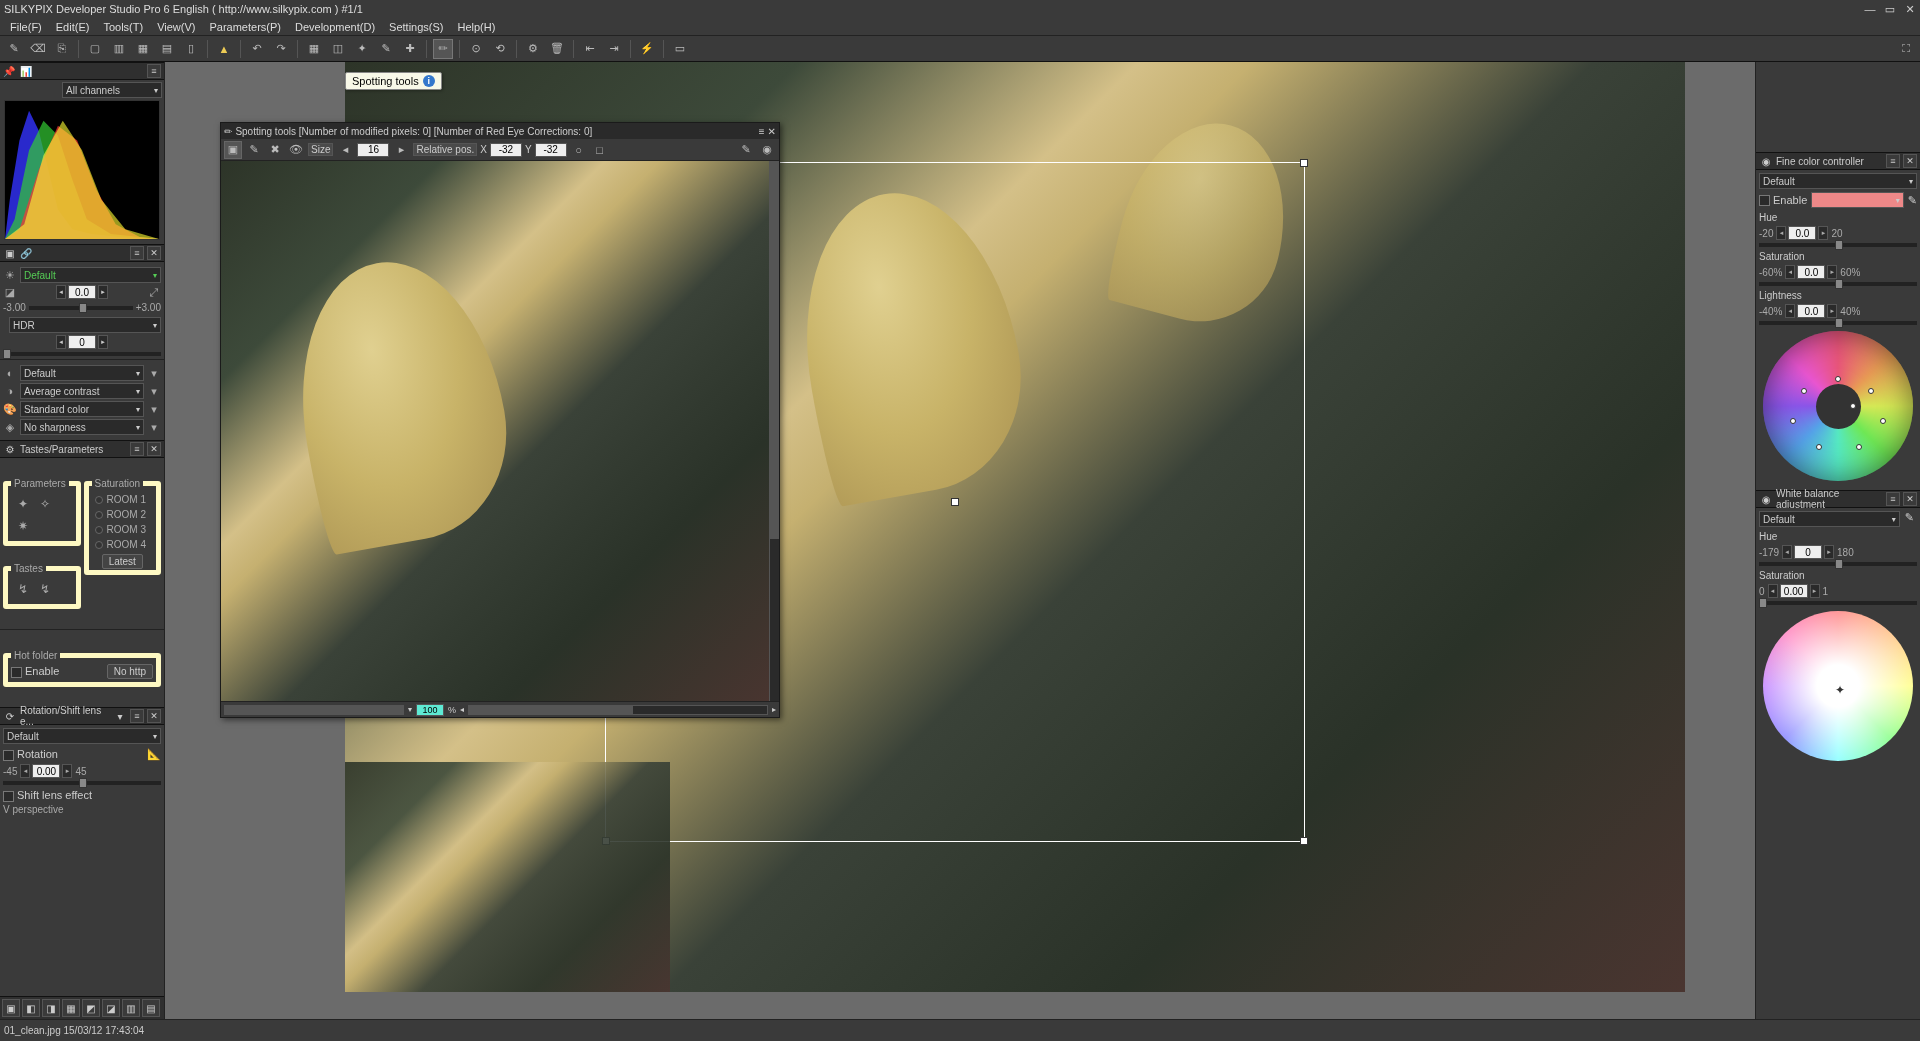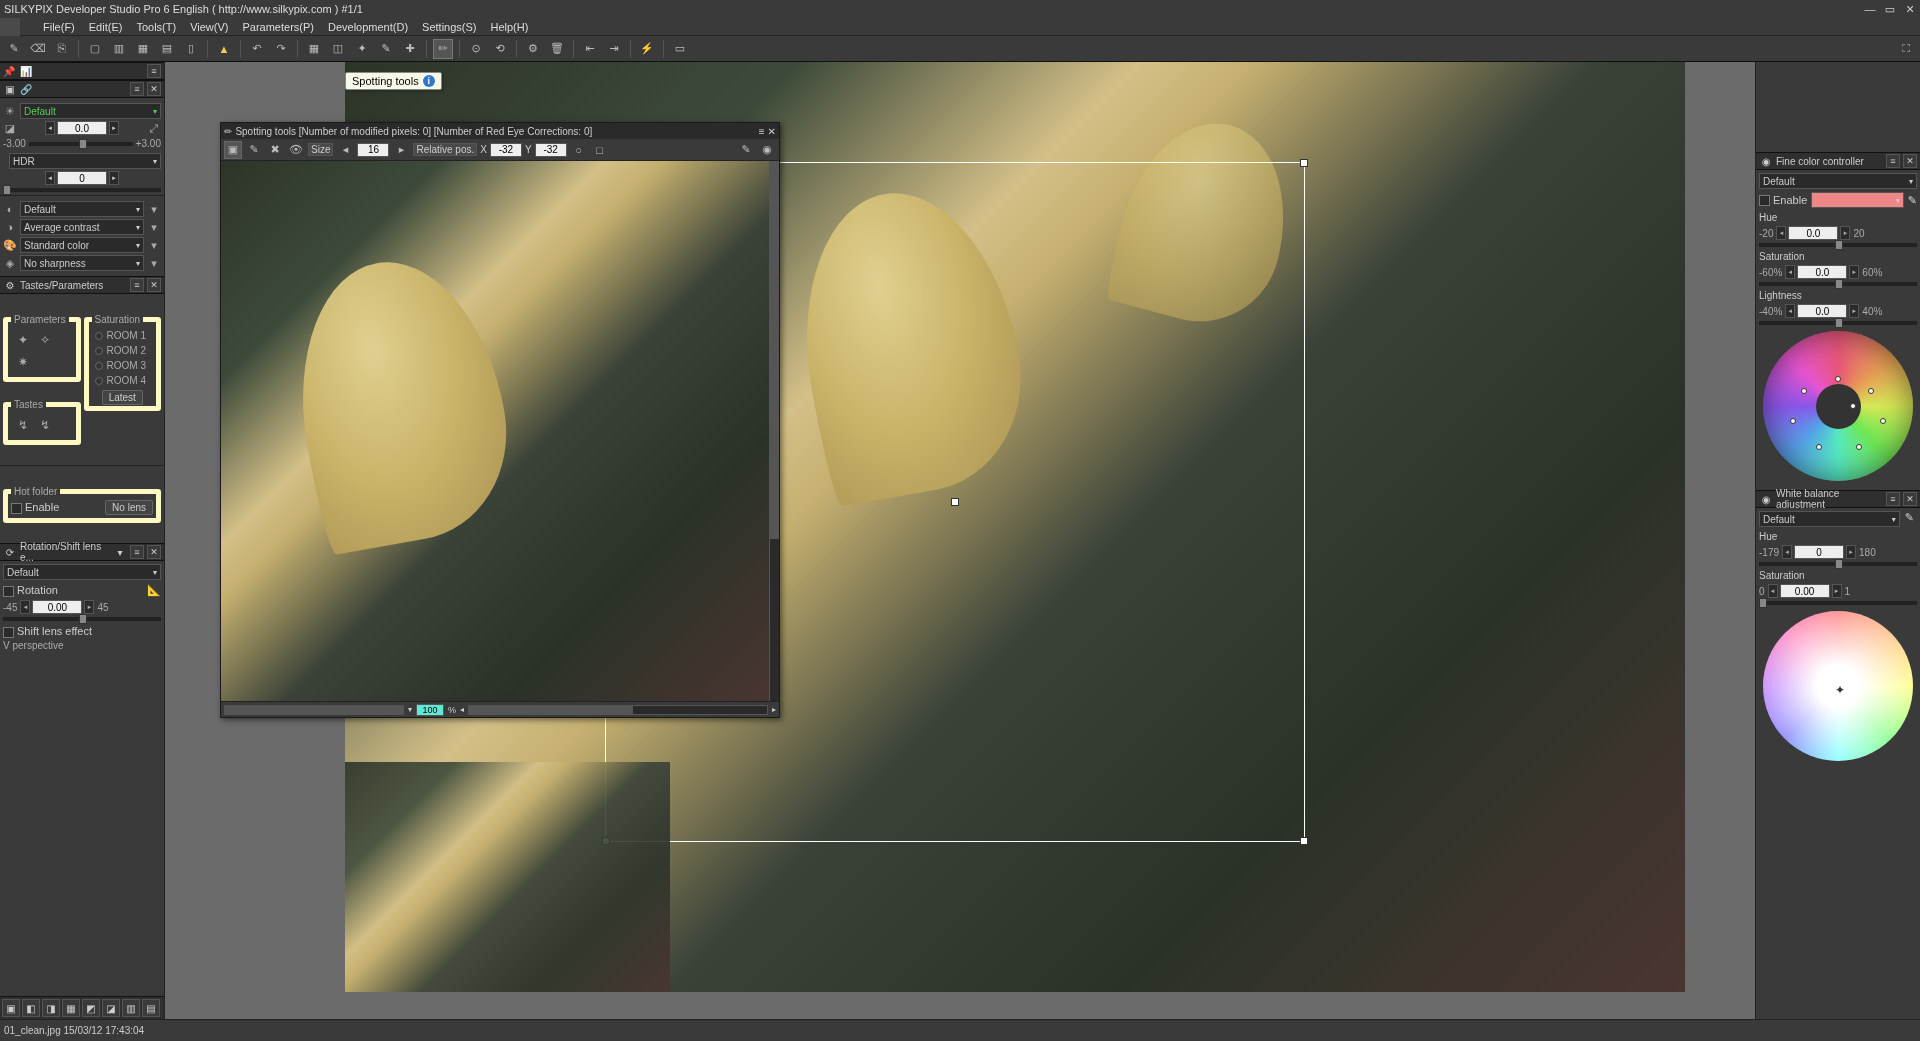--- a/index.html
+++ b/index.html
@@ -1,41 +1,41 @@
 <!DOCTYPE html>
 <html><head>
 <meta charset="utf-8">
 <style>
 * { margin:0; padding:0; box-sizing:border-box; font-family:Tahoma,Arial,sans-serif; user-select:none; }
 body { background:#4a4a4a; color:#ccc; font-size:11px; width:1920px; height:1041px; overflow:hidden; position:relative; }
 .titlebar { background:#3a3a3a; height:18px; display:flex; align-items:center; padding-left:4px; color:#ddd; }
 .titlebar .spacer { flex:1; }
 .titlebar .winbtn { width:20px; height:16px; display:flex; align-items:center; justify-content:center; cursor:pointer; color:#ccc; }
-.menubar { background:#3a3a3a; height:18px; display:flex; align-items:center; padding-left:17px; gap:2px; border-bottom:1px solid #222;margin-left:20px; }
+.menubar { background:#3a3a3a; height:18px; display:flex; align-items:center; padding-left:4px; gap:2px; border-bottom:1px solid #222; }
 .menubar .mi { padding:1px 6px; cursor:pointer; color:#ddd; }
 .toolbar { background:#3a3a3a; height:26px; display:flex; align-items:center; padding:0 4px; gap:4px; border-bottom:1px solid #111; }
 .toolbar .tb { width:20px; height:20px; display:flex; align-items:center; justify-content:center; cursor:pointer; color:#bbb; border:1px solid transparent; }
 .toolbar .sep { width:1px; height:18px; background:#555; margin:0 2px; }
 .workarea { position:absolute; top:62px; left:0; right:0; bottom:22px; display:flex; }
 .left-col { width:165px; background:#3a3a3a; display:flex; flex-direction:column; border-right:1px solid #222; overflow:hidden; }
 .canvas-area { flex:1; background:#6b6b6b; position:relative; overflow:hidden; }
 .right-col { width:165px; background:#3a3a3a; border-left:1px solid #222; display:flex; flex-direction:column; }
 .statusbar { position:absolute; bottom:0; left:0; right:0; height:22px; background:#3a3a3a; border-top:1px solid #222; display:flex; align-items:center; padding-left:4px; color:#ccc; font-size:10px; }
 
 .panel-hdr { background:#2f2f2f; height:18px; display:flex; align-items:center; padding:0 3px; gap:3px; border-top:1px solid #111; border-bottom:1px solid #111; color:#ccc; font-size:10px; }
 .panel-hdr .icon { width:14px; height:14px; display:flex; align-items:center; justify-content:center; }
 .panel-hdr .title { flex:1; }
 .panel-hdr .pbtn { width:14px; height:14px; display:flex; align-items:center; justify-content:center; cursor:pointer; border:1px solid #555; background:#3a3a3a; font-size:9px; }
 .panel-body { padding:3px; background:#3a3a3a; }
 .dropdown { background:#2a2a2a; border:1px solid #555; height:16px; display:flex; align-items:center; padding:0 3px; color:#ccc; font-size:10px; position:relative; cursor:pointer; }
 .dropdown::after { content:"▾"; position:absolute; right:3px; font-size:8px; }
 .dropdown.green { color:#5c5; }
 .numfield { display:flex; align-items:center; gap:2px; }
 .numfield .nbtn { width:10px; height:14px; background:#2a2a2a; border:1px solid #555; display:flex; align-items:center; justify-content:center; font-size:7px; cursor:pointer; }
-.numfield input { width:50px; height:14px; background:#eee; border:1px solid #555; color:#000; font-size:10px; text-align:center; }
+.numfield input { width:28px; height:14px; background:#eee; border:1px solid #555; color:#000; font-size:10px; text-align:center; }
 .slider-row { display:flex; align-items:center; gap:3px; font-size:10px; color:#aaa; margin-top:3px; }
 .slider-track { flex:1; height:4px; background:#222; position:relative; }
 .slider-thumb { position:absolute; top:-3px; width:8px; height:10px; background:#888; border:1px solid #333; }
 .checkbox { width:11px; height:11px; border:1px solid #777; background:#2a2a2a; display:inline-block; vertical-align:middle; margin-right:3px; cursor:pointer; }
 .btn-small { background:#444; border:1px solid #666; padding:1px 6px; font-size:10px; color:#ccc; cursor:pointer; border-radius:2px; }
 .room-item { display:flex; align-items:center; gap:4px; padding:2px 3px; font-size:10px; color:#aaa; cursor:pointer; }
 .room-item .dot { width:8px; height:8px; border-radius:50%; border:1px solid #666; background:#333; }
 
 .histo { height:140px; background:#000; position:relative; margin:2px; border:1px solid #333; overflow:hidden; }
 .histo svg { width:100%; height:100%; }
@@ -142,20 +142,33 @@
 
 <div class="workarea">
 
   <div class="left-col">
 
     <div class="panel-hdr">
       <span class="icon">📌</span>
       <span class="icon">📊</span>
       <div class="title"></div>
       <div class="pbtn">≡</div>
+    </div>
+    <div class="panel-body" style="padding:2px;">
+      <div class="dropdown" style="margin-left:60px;">
+          <span>All channels</span>
+        </div>
+      <div class="histo">
+        <svg viewBox="0 0 160 140" preserveAspectRatio="none">
+          <path d="M0,140 L5,100 L15,40 L25,10 L35,30 L45,70 L55,110 L70,130 L90,135 L120,138 L160,140 Z" fill="#33f" opacity="0.8"></path>
+          <path d="M0,140 L10,120 L25,50 L40,20 L55,35 L70,80 L85,120 L110,135 L160,140 Z" fill="#3c3" opacity="0.7"></path>
+          <path d="M0,140 L15,130 L35,70 L55,25 L75,40 L95,90 L115,125 L140,138 L160,140 Z" fill="#f33" opacity="0.7"></path>
+          <path d="M0,140 L20,125 L40,55 L60,20 L80,50 L100,100 L125,130 L160,140 Z" fill="#ff3" opacity="0.6"></path>
+        </svg>
+      </div>
     </div>
 
     <div class="panel-hdr">
       <span class="icon">▣</span>
       <span class="icon">🔗</span>
       <div class="title"></div>
       <div class="pbtn">≡</div>
       <div class="pbtn">✕</div>
     </div>
     <div class="panel-body">
@@ -275,21 +288,21 @@
           <div style="text-align:center;margin-top:3px;"><span class="btn-small">Latest</span></div>
         </fieldset>
       </div>
     </div>
 
     <div class="panel-body" style="border-top:1px solid #222;">
       <fieldset>
           <legend>Hot folder</legend>
         <div style="display:flex;align-items:center;justify-content:space-between;">
           <label><span class="checkbox"></span><span>Enable</span></label>
-          <span class="btn-small">No lens</span>
+          <span class="btn-small">No http</span>
         </div>
       </fieldset>
     </div>
 
     <div class="panel-hdr">
       <span class="icon">⟳</span>
       <span class="title">Rotation/Shift lens e...</span>
       <span class="icon">▾</span>
       <div class="pbtn">≡</div>
       <div class="pbtn">✕</div>

